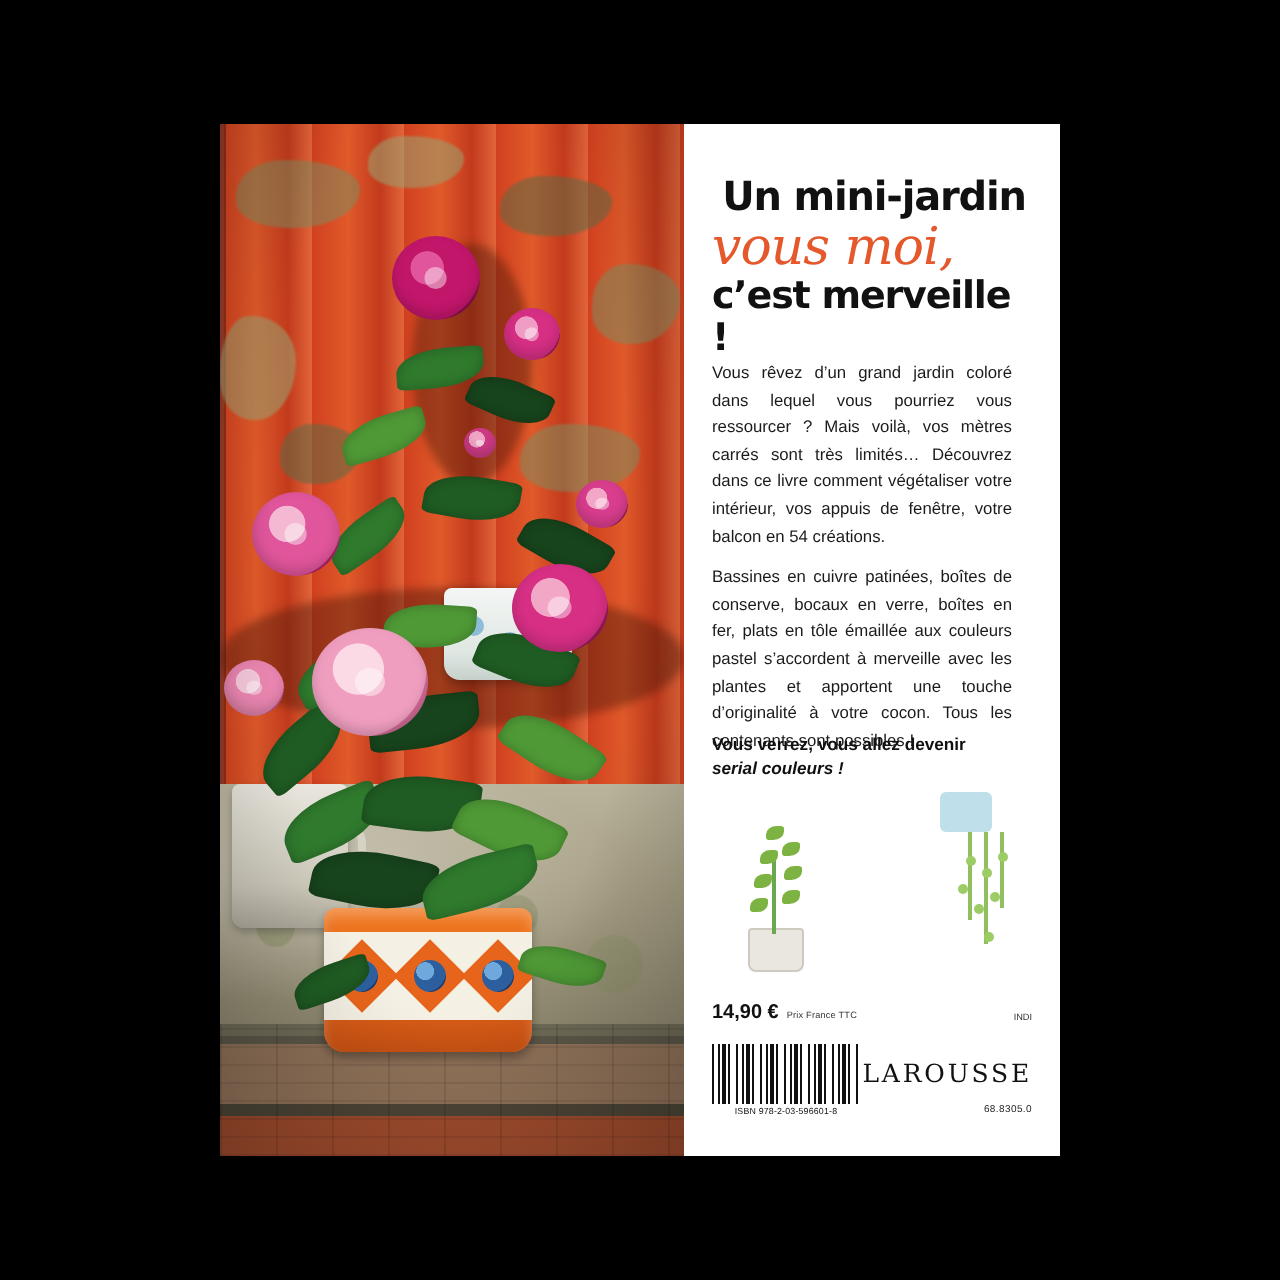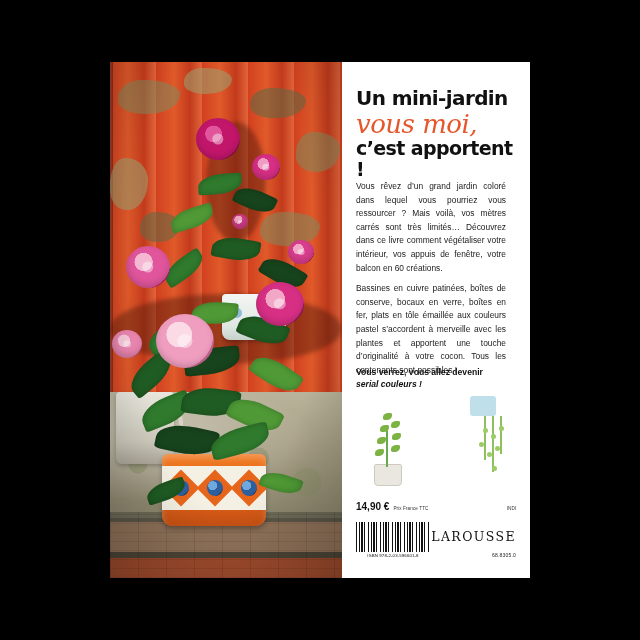--- a/index.html
+++ b/index.html
@@ -222,20 +222,21 @@
     top: 26px;
     width: 162px;
   }
   .t-line1 {
     font-family: "DejaVu Sans", sans-serif;
     font-weight: bold;
     font-size: 20px;
     letter-spacing: -0.6px;
     color: #111111;
     line-height: 1.05;
+    text-align: center;
   }
   .t-line2 {
     font-family: "DejaVu Serif", serif;
     font-style: italic;
     font-size: 26px;
     color: #e4582c;
     line-height: 1.0;
     margin-top: 2px;
     letter-spacing: -0.5px;
   }
@@ -474,25 +475,25 @@
       <div class="bloom" style="left:122px; top:152px; width:16px; height:15px; background:radial-gradient(circle at 40% 38%, #f0a5c5 0 30%, #cf3b84 31%);"></div>
 
       <div class="photo-shadow"></div>
     </div>
 
     <div id="cover">
 
       <div class="title-wrap">
         <div class="t-line1">Un mini-jardin</div>
         <div class="t-line2">vous moi,</div>
-        <div class="t-line3">c’est apportent !</div>
+        <div class="t-line3">c’est merveille !</div>
       </div>
 
       <div class="body-copy">
-        <p>Vous rêvez d’un grand jardin coloré dans lequel vous pourriez vous ressourcer ? Mais voilà, vos mètres carrés sont très limités… Découvrez dans ce livre comment végétaliser votre intérieur, vos appuis de fenêtre, votre balcon en 60 créations.</p>
+        <p>Vous rêvez d’un grand jardin coloré dans lequel vous pourriez vous ressourcer ? Mais voilà, vos mètres carrés sont très limités… Découvrez dans ce livre comment végétaliser votre intérieur, vos appuis de fenêtre, votre balcon en 54 créations.</p>
         <p>Bassines en cuivre patinées, boîtes de conserve, bocaux en verre, boîtes en fer, plats en tôle émaillée aux couleurs pastel s’accordent à merveille avec les plantes et apportent une touche d’originalité à votre cocon. Tous les contenants sont possibles !</p>
       </div>
 
       <div class="kicker">
         <span>Vous verrez, vous allez devenir</span><br>
         <span class="ital">serial couleurs !</span>
       </div>
 
       <div class="illus">
         <div class="plant-pot"></div>

